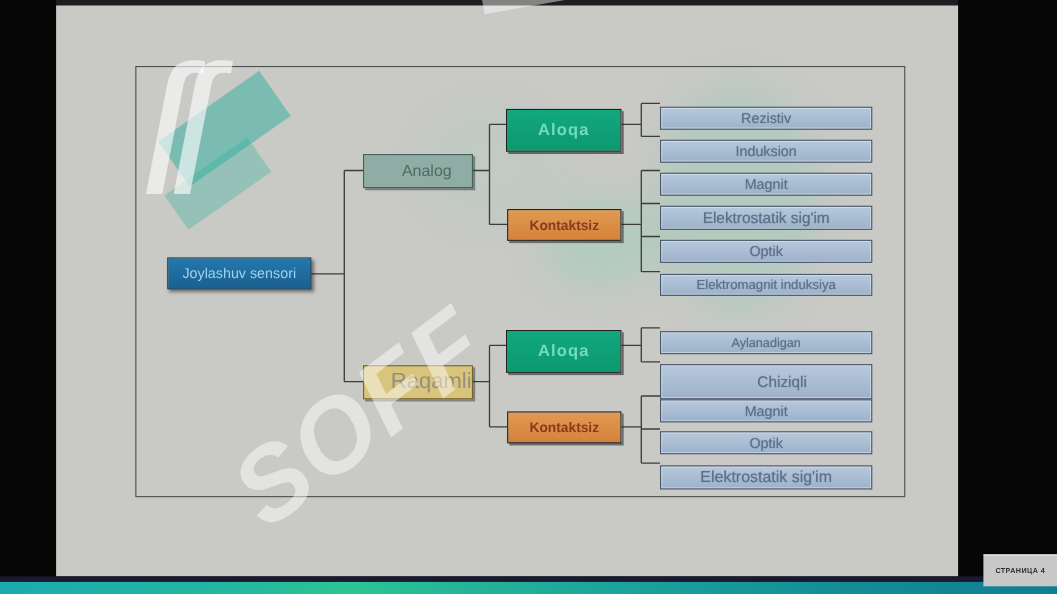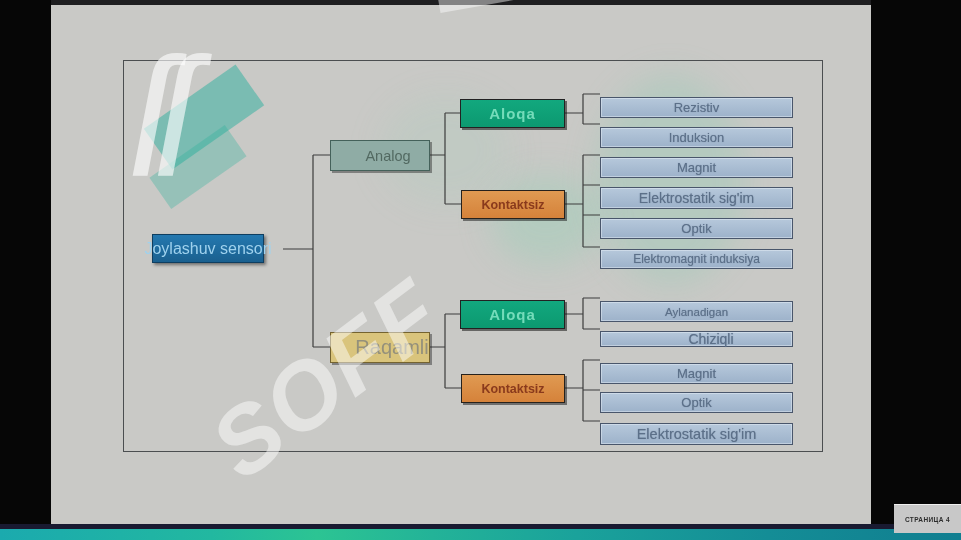--- a/index.html
+++ b/index.html
@@ -13,48 +13,48 @@
   
   .tint{position:absolute;border-radius:50%;filter:blur(16px);pointer-events:none;}
   #tint1{left:545px;top:70px;width:150px;height:210px;background:rgba(110,205,170,.22);}
   #tint2{left:440px;top:170px;width:110px;height:90px;background:rgba(120,210,170,.25);}
   #tint3{left:330px;top:90px;width:130px;height:110px;background:rgba(150,210,180,.15);}
   
   #wires{position:absolute;left:0;top:0;pointer-events:none;}
   
   .node{position:absolute;box-sizing:border-box;display:flex;align-items:center;
         justify-content:center;white-space:nowrap;}
-  #node-root{left:152px;top:234px;width:112px;height:29px;
+  #node-root{left:152px;top:234px;width:131px;height:29px;
     background:linear-gradient(180deg,#2478af,#1a608f);border:1px solid #0e3e60;
-    box-shadow:2px 2px 3px rgba(0,0,0,.45);color:#9fd2ee;font-size:16px;}
+    box-shadow:2px 2px 3px rgba(0,0,0,.45);color:#9fd2ee;font-size:13px;}
   #node-analog{left:330px;top:140px;width:100px;height:31px;background:#8faca5;
     border:1px solid #44615a;box-shadow:2px 2px 0 rgba(40,40,40,.45);
     color:#526961;font-size:14.5px;padding-left:16px;}
   #node-raqamli{left:330px;top:332px;width:100px;height:31px;background:#d9c47c;
     border:1px solid #7463306;border:1px solid #746330;box-shadow:2px 2px 0 rgba(40,40,40,.45);
     color:#94907b;font-size:20px;padding-left:24px;}
-  .aloqa{width:105px;height:29px;background:linear-gradient(180deg,#12a87e,#0c9970);
+  .aloqa{width:105px;height:39px;background:linear-gradient(180deg,#12a87e,#0c9970);
     border:1px solid #222;box-shadow:2px 2px 0 rgba(20,20,20,.55);
     color:#74dcba;font-size:15px;font-weight:bold;letter-spacing:1px;}
   #node-aloqa1{left:460px;top:99px;}
   #node-aloqa2{left:460px;top:300px;}
   .kontaktsiz{width:104px;height:29px;background:linear-gradient(180deg,#e09a52,#d5823a);
     border:1.5px solid #26211c;box-shadow:2px 2px 0 rgba(20,20,20,.5);
     color:#8a3a1c;font-size:12.5px;font-weight:bold;}
   #node-kontaktsiz1{left:461px;top:190px;}
   #node-kontaktsiz2{left:461px;top:374px;}
   .leaf{left:600px;width:193px;height:21px;
     background:linear-gradient(180deg,#b6c8db,#9db2ca);
     border:1.5px solid #49566b;box-shadow:inset 0 0 0 1px rgba(235,242,248,.45);
     color:#5c7089;font-size:13px;text-shadow:0 0 1px rgba(92,112,137,.7);margin-top:13px;}
   #leaf-rezistiv{top:84px;}   #leaf-induksion{top:114px;}
   #leaf-magnit1{top:144px;}   #leaf-sigim1{top:174px;height:22px;font-size:14px;}
   #leaf-optik1{top:205px;}    #leaf-eminduksiya{top:236px;height:20px;font-size:12px;}
   #leaf-aylanadigan{top:288px;font-size:11.5px;}
-  #leaf-chiziqli{top:318px;height:16px;font-size:14px;padding-left:29px;}
+  #leaf-chiziqli{top:318px;height:32px;font-size:14px;padding-left:29px;}
   #leaf-magnit2{top:350px;}   #leaf-optik2{top:379px;}
   #leaf-sigim2{top:410px;height:22px;font-size:14.5px;}
   
   .wm{position:absolute;pointer-events:none;}
   #wm-logo{left:130px;top:34px;font-size:168px;line-height:1;font-style:italic;
     letter-spacing:-12px;color:rgba(255,255,255,.62);}
   #wm-ribbon1{left:148px;top:92px;width:112px;height:50px;background:rgba(44,176,157,.5);
     transform:rotate(-35deg);}
   #wm-ribbon2{left:152px;top:148px;width:92px;height:38px;background:rgba(44,176,157,.32);
     transform:rotate(-35deg);}

